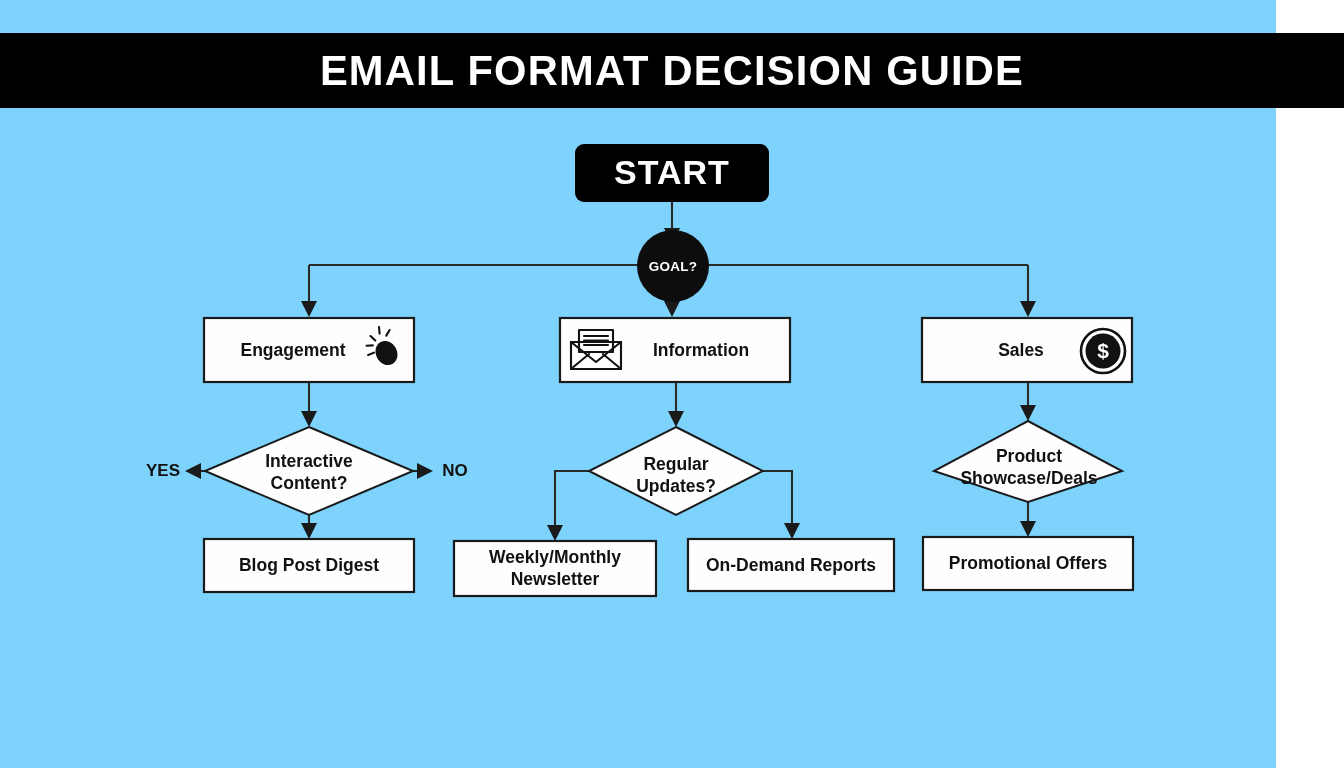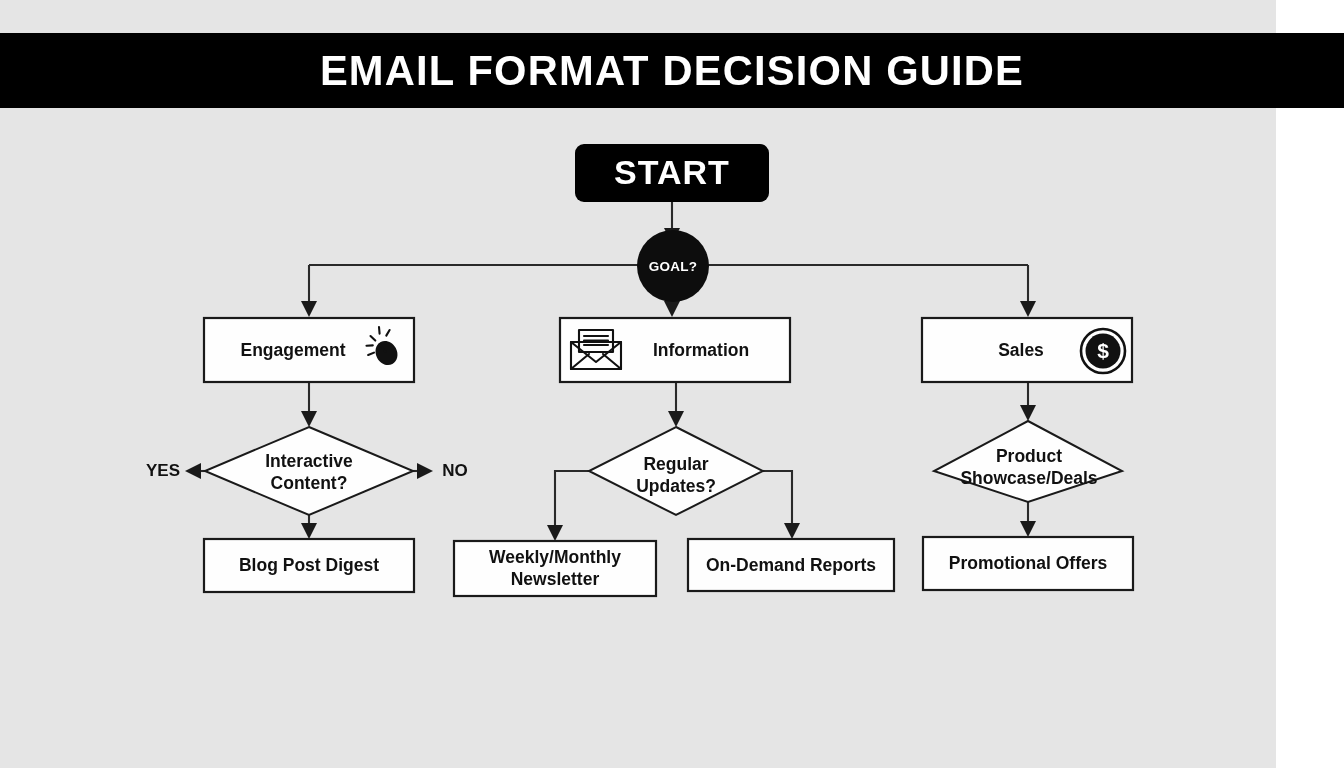--- a/index.html
+++ b/index.html
@@ -10,21 +10,21 @@
   body {
     width: 1344px;
     height: 768px;
     font-family: "Liberation Sans", sans-serif;
     overflow: hidden;
   }
   #page {
     position: relative;
     width: 1276px;
     height: 768px;
-    background: #e5e5e5;
+    background: #7dd3fc;
   }
   
   #title-banner {
     position: absolute;
     left: 0;
     top: 33px;
     width: 1344px;
     height: 75px;
     background: #000000;
     display: flex;

